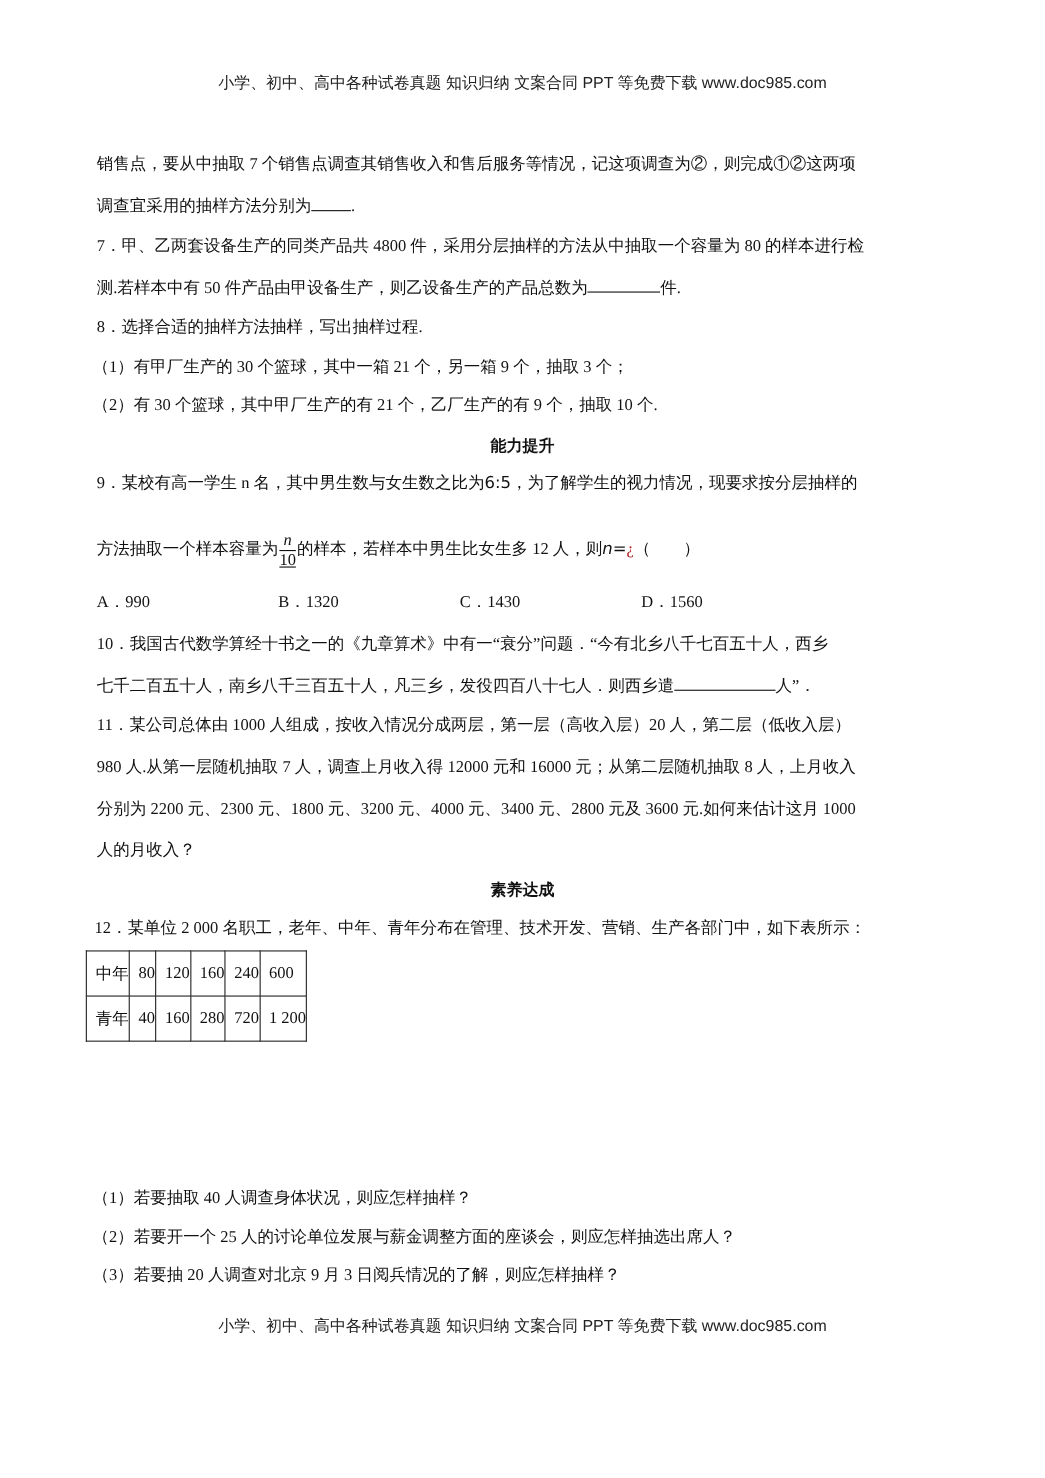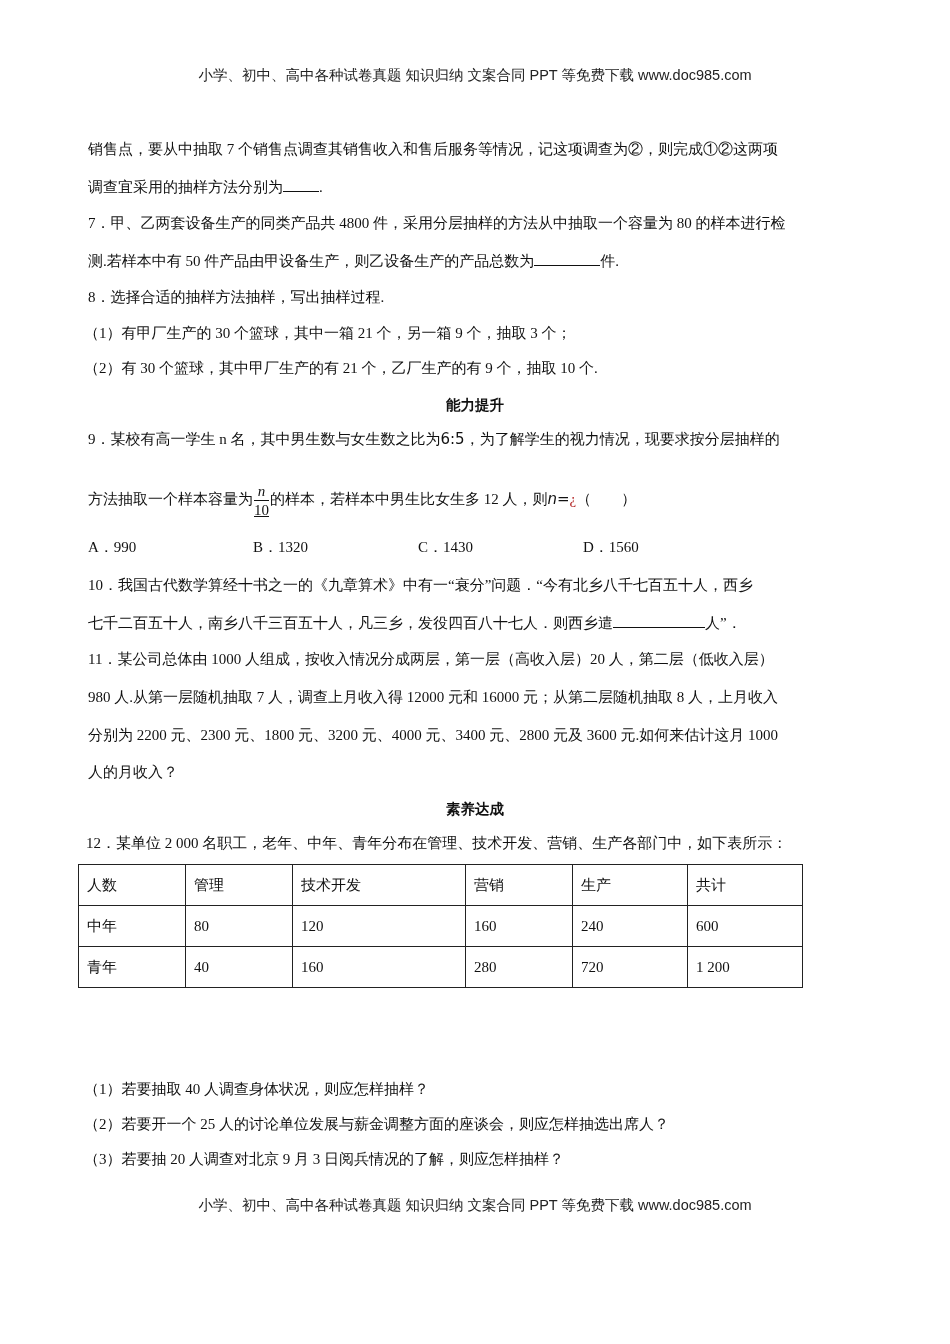--- a/index.html
+++ b/index.html
@@ -79,28 +79,20 @@
 <div class="line" style="top:688px">980 人.从第一层随机抽取 7 人，调查上月收入得 12000 元和 16000 元；从第二层随机抽取 8 人，上月收入</div>
 <div class="line" style="top:726px">分别为 2200 元、2300 元、1800 元、3200 元、4000 元、3400 元、2800 元及 3600 元.如何来估计这月 1000</div>
 <div class="line" style="top:763px">人的月收入？</div>
 
 <div class="section-title" style="top:800px">素养达成</div>
 
 <div class="line" style="top:834px;left:86px">12．某单位 2 000 名职工，老年、中年、青年分布在管理、技术开发、营销、生产各部门中，如下表所示：</div>
 
 <table class="data">
   <tbody>
-      <tr>
-    <td style="width:98px">人数</td>
-    <td style="width:98px">管理</td>
-    <td style="width:164px">技术开发</td>
-    <td style="width:98px">营销</td>
-    <td style="width:106px">生产</td>
-    <td style="width:106px">共计</td>
-  </tr>
   <tr>
     <td>中年</td>
     <td>80</td>
     <td>120</td>
     <td>160</td>
     <td>240</td>
     <td>600</td>
   </tr>
   <tr>
     <td>青年</td>

